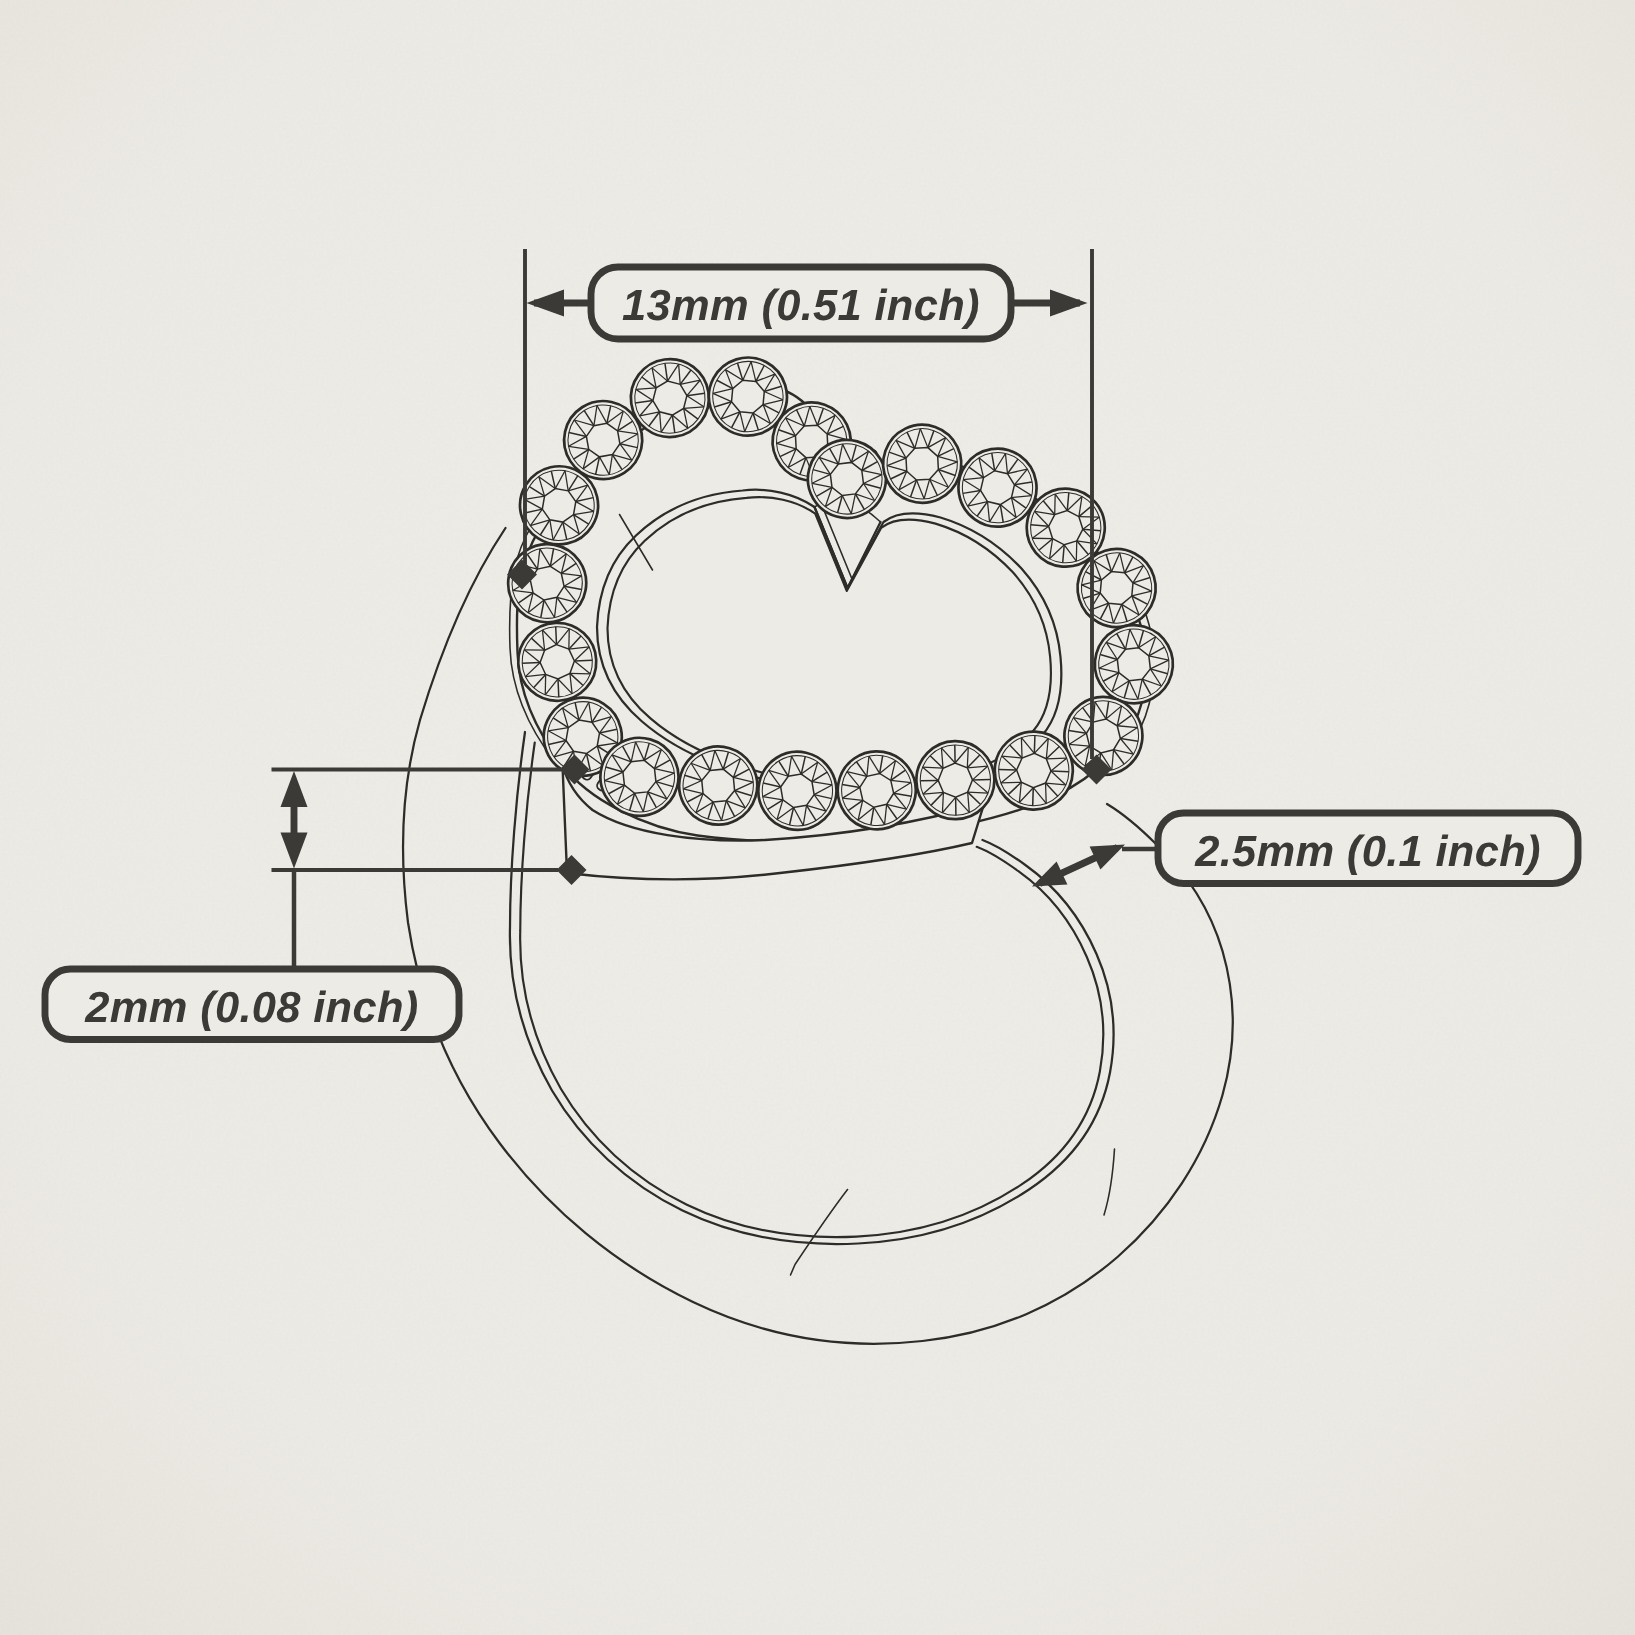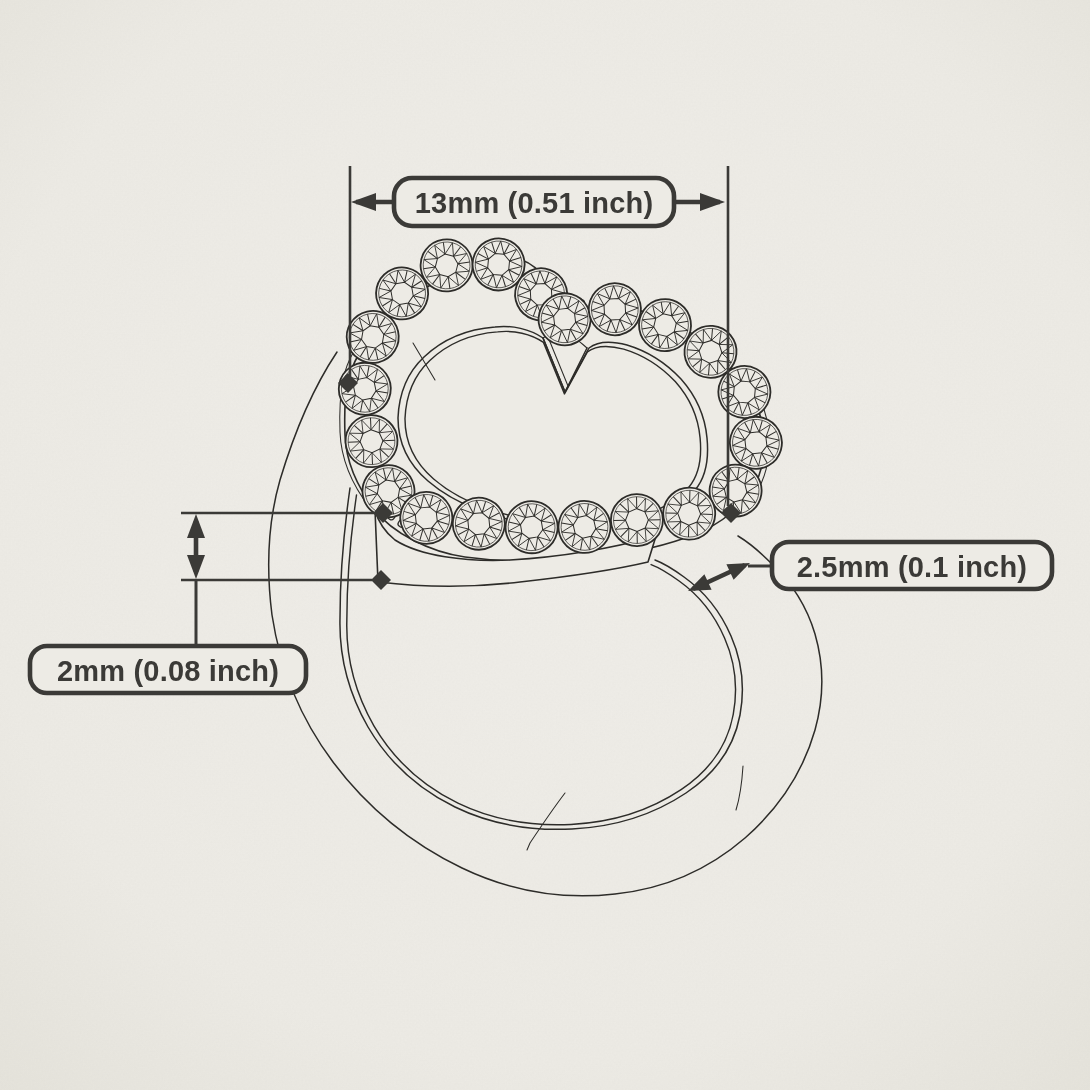--- a/index.html
+++ b/index.html
@@ -6,21 +6,21 @@
     --paper:#edebe5;
     --ink:#2d2c29;
     --dim:#3b3a37;
   }
   html,body{margin:0;padding:0;}
   body{
     width:1090px;height:1090px;overflow:hidden;
     background:var(--paper);
     font-family:"Liberation Sans", sans-serif;
   }
-  .stage{position:relative;width:1090px;height:851px;}
+  .stage{position:relative;width:1090px;height:851px;font-style:italic;}
   svg{position:absolute;left:0;top:0;}
   
   .art{stroke:var(--ink);fill:none;stroke-width:1.5;stroke-linecap:round;stroke-linejoin:round;}
   .art-thin{stroke:var(--ink);fill:none;stroke-width:1.05;stroke-linecap:round;stroke-linejoin:round;}
   .art-fill{fill:var(--paper);stroke:var(--ink);stroke-width:1.6;stroke-linejoin:round;}
   .hidden-path{fill:none;stroke:none;}
   
   .ext{stroke:var(--dim);stroke-width:2.6;fill:none;}
   .dimline{stroke:var(--dim);stroke-width:4.6;fill:none;}
   .leader{stroke:var(--dim);stroke-width:3;fill:none;}

